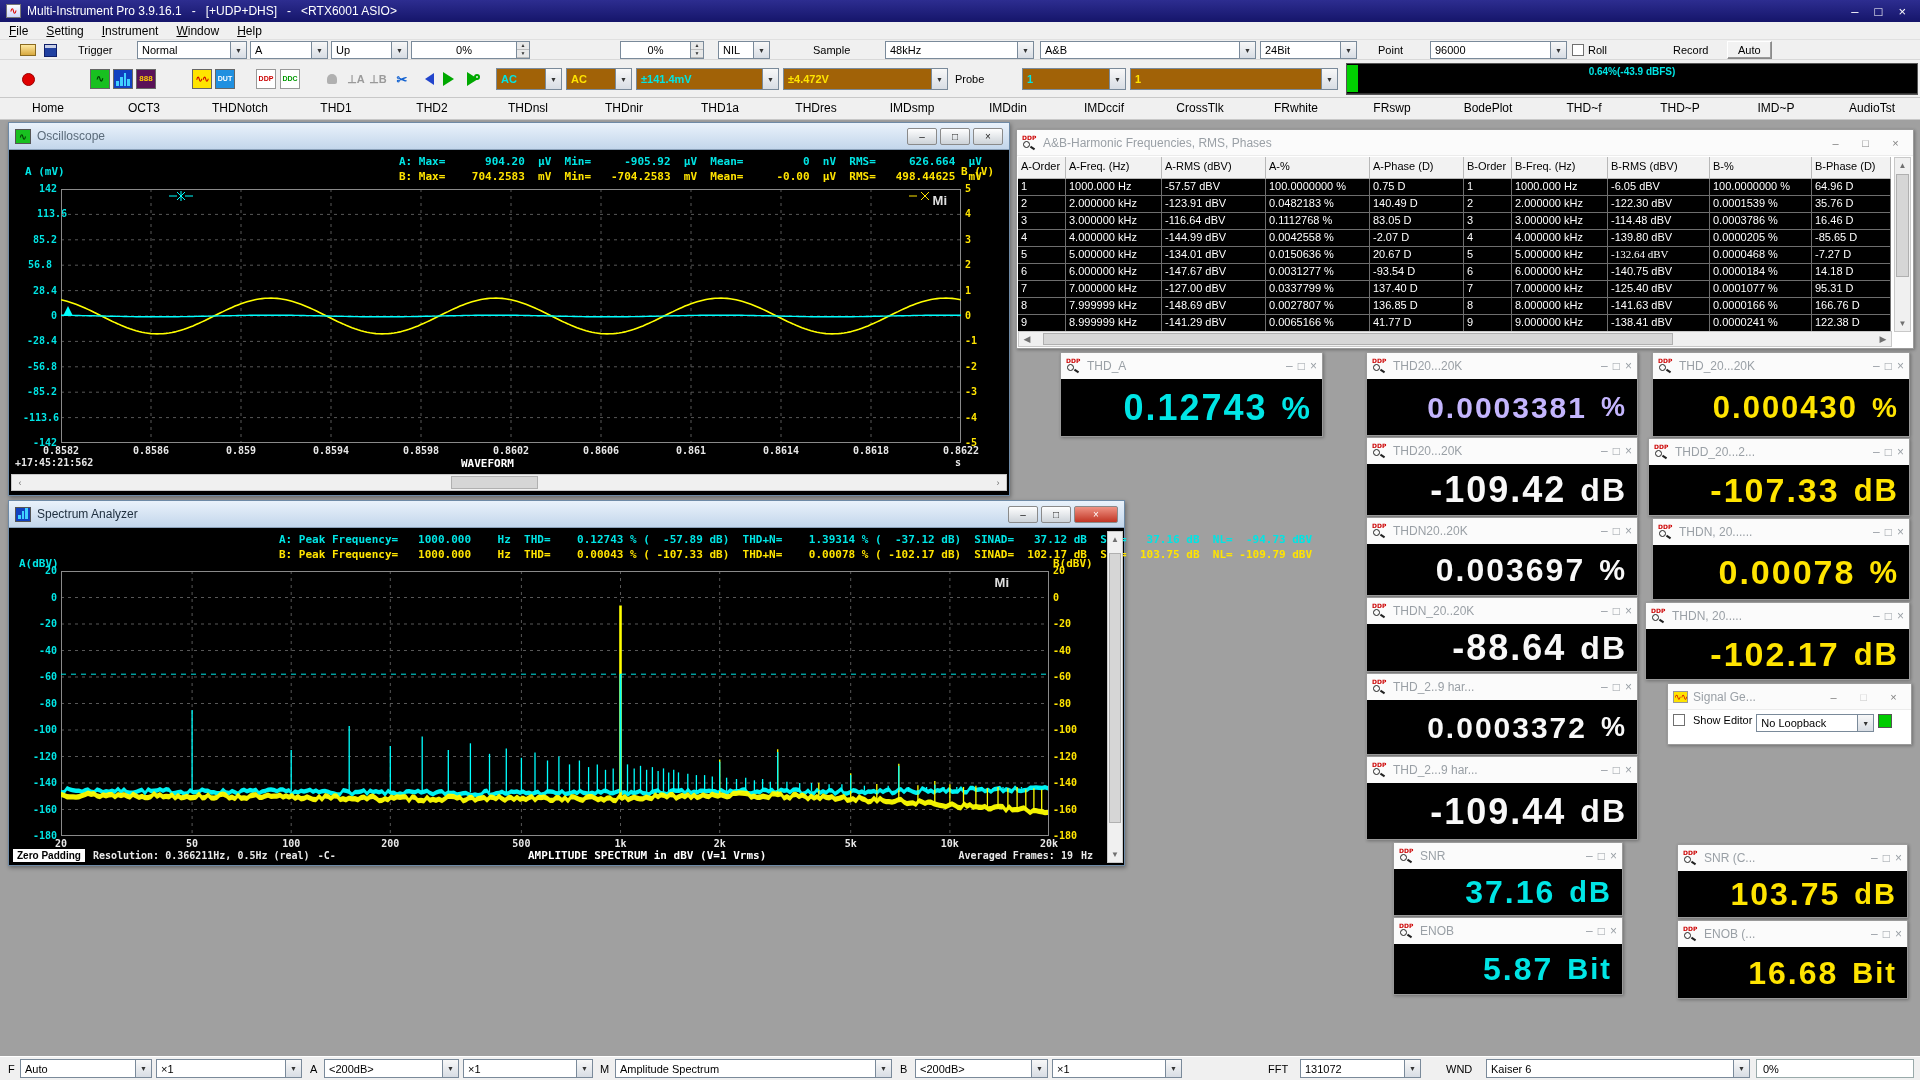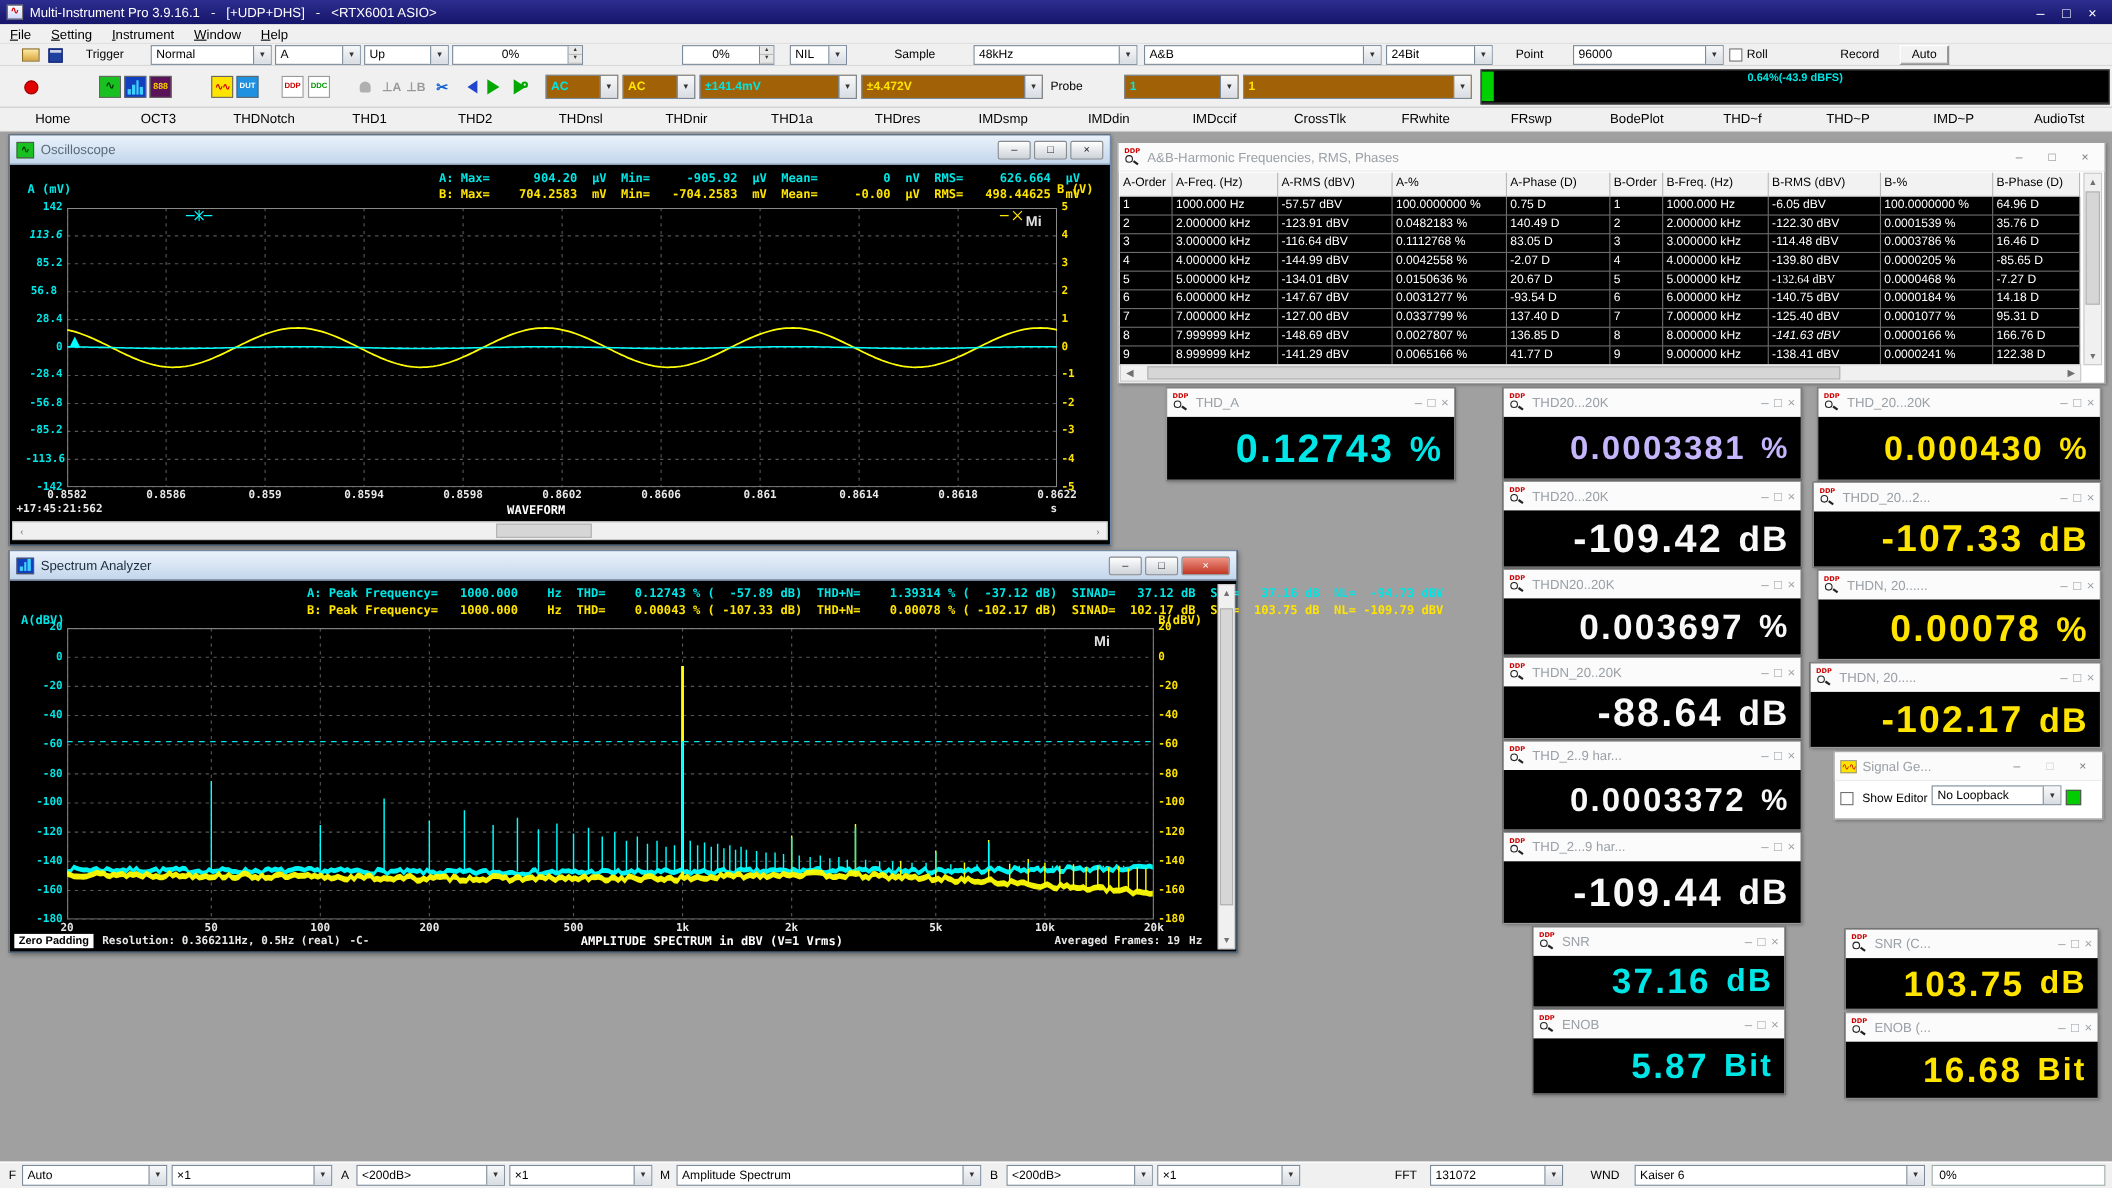--- a/index.html
+++ b/index.html
@@ -83,21 +83,21 @@
 .hf-head div{border-right:1px solid #b8b8b8;border-bottom:1px solid #b8b8b8;padding:3px 3px;white-space:nowrap;overflow:hidden}
 .hf-body{position:absolute;left:1px;top:49px;background:#000}
 .hf-row{display:flex;height:17px}
 .hf-row div{border-right:1px solid #6e6e6e;border-bottom:1px solid #6e6e6e;color:#fff;font-size:11px;padding:1px 3px;white-space:nowrap;overflow:hidden}
 
 .meter{position:absolute;background:#000;border:1px solid #9a9a9a;box-shadow:1px 1px 3px rgba(0,0,0,.3)}
 .meter .mtitle{height:26px;background:#fbfbfb;display:flex;align-items:center;gap:5px;padding:0 5px;font-size:12px;color:#9aa0a6}
 .meter .disp{display:flex;align-items:center;justify-content:flex-end;gap:14px;padding:0 10px;font-family:"DejaVu Sans Mono",monospace;font-weight:bold;letter-spacing:2px}
 
 #siggen{left:1667px;top:683px;width:245px;height:62px}
-#siggen .body{display:flex;align-items:flex-end;gap:4px;padding:4px 5px;font-size:11px}
+#siggen .body{display:flex;align-items:flex-start;gap:4px;padding:4px 5px;font-size:11px}
 #siggen .grn{width:14px;height:14px;background:#00cc00;border:1px solid #555}
 
 #statusbar{position:absolute;left:0;top:1056px;width:1920px;height:24px;background:#f0f0f0;border-top:1px solid #fff;font-size:11px}
 #statusbar .t1{top:2px;height:20px}
 #statusbar .combo{height:19px}
 #statusbar .sunk{background:#fff;border:1px solid #9aa;padding:2px 6px;height:19px}
 </style>
 </head>
 <body>
 
@@ -278,21 +278,21 @@
       <span class="winbtn">□</span>
       <span class="winbtn">×</span>
     </span>
   </div>
   <div class="stats" style="left:390px;top:31px;color:#00e5e5">A: Max=      904.20  µV  Min=     -905.92  µV  Mean=         0  nV  RMS=     626.664  µV</div>
   <div class="stats" style="left:390px;top:46px;color:#ffe400">B: Max=    704.2583  mV  Min=   -704.2583  mV  Mean=     -0.00  µV  RMS=   498.44625  mV</div>
   <div class="plab axl" style="left:16px;top:42px;color:#00e5e5">A (mV)</div>
   <div class="plab axl" style="left:952px;top:42px;color:#ffe400">B (V)</div>
   <div id="scope-yl">
       <span class="plab" style="color: rgb(0, 229, 229); left: 14px; width: 34px; text-align: right; top: 60px;">142</span>
-      <span class="plab" style="color: rgb(0, 229, 229); left: 14px; width: 34px; text-align: right; top: 85.4px; font-style: italic;">113.6</span>
+      <span class="plab" style="color: rgb(0, 229, 229); left: 26px; width: 34px; text-align: center; top: 85.4px;">113.6</span>
       <span class="plab" style="color: rgb(0, 229, 229); left: 14px; width: 34px; text-align: right; top: 110.8px;">85.2</span>
       <span class="plab" style="color: rgb(0, 229, 229); left: 14px; width: 34px; text-align: center; top: 136.2px;">56.8</span>
       <span class="plab" style="color: rgb(0, 229, 229); left: 14px; width: 34px; text-align: right; top: 161.6px;">28.4</span>
       <span class="plab" style="color: rgb(0, 229, 229); left: 14px; width: 34px; text-align: right; top: 187px;">0</span>
       <span class="plab" style="color: rgb(0, 229, 229); left: 14px; width: 34px; text-align: right; top: 212.4px;">-28.4</span>
       <span class="plab" style="color: rgb(0, 229, 229); left: 14px; width: 34px; text-align: right; top: 237.8px;">-56.8</span>
       <span class="plab" style="color: rgb(0, 229, 229); left: 14px; width: 34px; text-align: right; top: 263.2px;">-85.2</span>
       <span class="plab" style="color: rgb(0, 229, 229); left: 14px; width: 34px; text-align: right; top: 288.6px;">-113.6</span>
       <span class="plab" style="color: rgb(0, 229, 229); left: 14px; width: 34px; text-align: right; top: 314px;">-142</span>
     </div>
@@ -674,21 +674,21 @@
         <div style="width: 79px;">95.31 D</div>
       </div>
       <div class="hf-row">
         <div style="width: 48px;">8</div>
         <div style="width: 96px;">7.999999 kHz</div>
         <div style="width: 104px;">-148.69 dBV</div>
         <div style="width: 104px;">0.0027807 %</div>
         <div style="width: 94px;">136.85 D</div>
         <div style="width: 48px;">8</div>
         <div style="width: 96px;">8.000000 kHz</div>
-        <div style="width: 102px; font-style: italic;">-141.63 dBV</div>
+        <div style="width: 102px;">-141.63 dBV</div>
         <div style="width: 102px;">0.0000166 %</div>
         <div style="width: 79px;">166.76 D</div>
       </div>
       <div class="hf-row">
         <div style="width: 48px;">9</div>
         <div style="width: 96px;">8.999999 kHz</div>
         <div style="width: 104px;">-141.29 dBV</div>
         <div style="width: 104px;">0.0065166 %</div>
         <div style="width: 94px;">41.77 D</div>
         <div style="width: 48px;">9</div>

